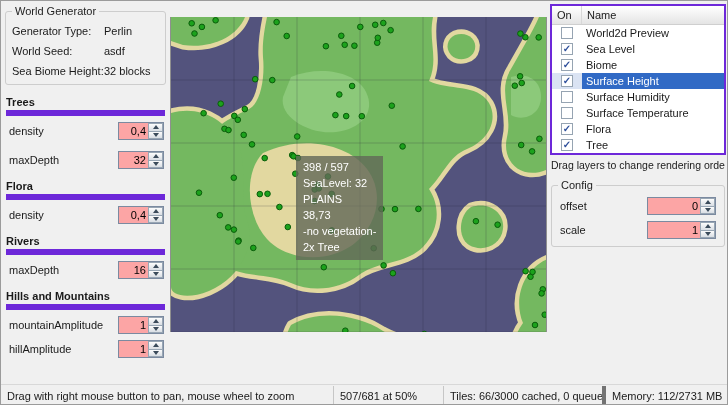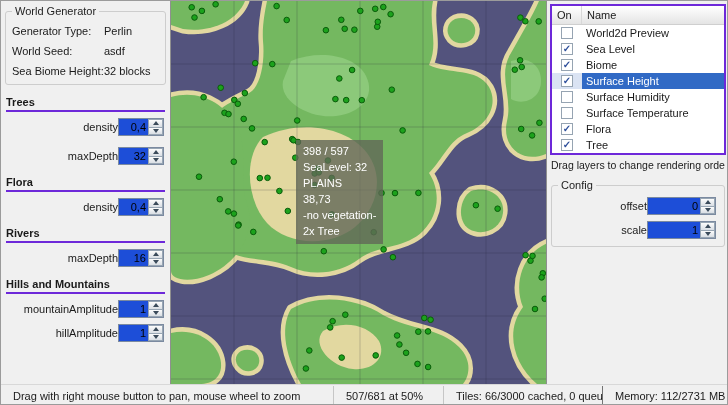--- a/index.html
+++ b/index.html
@@ -8,36 +8,36 @@
   .app{position:relative;width:728px;height:405px;background:#f0f0f0;border:1px solid #9b9b9b;overflow:hidden}
 
   
   .left-panel{position:absolute;left:0;top:0;width:169px;height:383px;overflow:hidden}
   fieldset.groupbox{border:1px solid #cdcdcd;border-radius:3px;margin:4px 4px 0 4px;padding:0 6px 7px 6px}
   fieldset.groupbox legend{padding:0 3px;color:#222}
   .info-row{display:flex;margin-top:8px}
   .info-label{width:92px}
   .info-value{flex:1}
   .section{margin-top:11px}
-  .section-header{font-weight:bold;margin:0 5px;padding-bottom:2px;border-bottom:2px solid #6d28d9}
-  .field-row{display:flex;align-items:center;justify-content:flex-end;margin:6px 6px 0 8px}
+  .section-header{font-weight:bold;margin:0 5px;padding-bottom:2px;border-bottom:6px solid #6d28d9}
+  .field-row{display:flex;align-items:center;justify-content:space-between;margin:6px 6px 0 8px}
   .field-label{white-space:nowrap}
 
   
   .spinner{display:inline-flex;height:18px;border:1px solid #7b8aa0;background:#fff;flex:none}
-  .spin-input{width:29px;border:0;outline:none;text-align:right;font-family:"Liberation Sans",sans-serif;font-size:11px;padding:0 2px;background:#1d4ed8}
+  .spin-input{width:29px;border:0;outline:none;text-align:right;font-family:"Liberation Sans",sans-serif;font-size:11px;padding:0 2px;background:#fca5a5}
   .spinner.wide .spin-input{width:52px}
   .spin-btns{display:flex;flex-direction:column;width:15px}
   .spin-btn{flex:1;border:1px solid #98a6b4;background:linear-gradient(#fcfcfc,#d9dee4);display:flex;align-items:center;justify-content:center;padding:0;cursor:default}
   .spin-btn + .spin-btn{border-top:0}
   .tri-up{width:0;height:0;border-left:3px solid transparent;border-right:3px solid transparent;border-bottom:4px solid #3a4a5a}
   .tri-down{width:0;height:0;border-left:3px solid transparent;border-right:3px solid transparent;border-top:4px solid #3a4a5a}
 
   
-  .map-area{position:absolute;left:169px;top:0;width:377px;height:383px;background:#53537d;border-left:1px solid #8f8f8f;border-right:1px solid #8f8f8f;overflow:hidden}
+  .map-area{position:absolute;left:169px;top:16px;width:377px;height:315px;background:#53537d;border-left:1px solid #8f8f8f;border-right:1px solid #8f8f8f;overflow:hidden}
   .map-area svg{display:block}
   .map-tooltip{position:absolute;left:125px;top:139px;background:rgba(97,104,88,.8);color:#fff;padding:3px 7px 5px 7px;line-height:16px;white-space:nowrap}
 
   
   .right-panel{position:absolute;left:546px;top:0;width:182px;height:383px;overflow:hidden}
   .layer-table{margin:3px 3px 0 3px;background:#14532d;border:2px solid #6d28d9}
   .thead{display:flex;height:19px;align-items:stretch;background:linear-gradient(#ffffff,#e4e4e4);border-bottom:1px solid #cfcfcf}
   .th-on{width:30px;padding-left:5px;border-right:1px solid #d8d8d8;display:flex;align-items:center}
   .th-name{flex:1;padding-left:5px;display:flex;align-items:center}
   .layer-row{display:flex;height:16px;align-items:stretch;background:#fff}
@@ -45,25 +45,25 @@
   .checkbox{width:12px;height:12px;border:1px solid #96a4b2;background:#fff;font-size:10px;line-height:10px;text-align:center;color:#2d4e9b;font-weight:bold}
   .layer-name{flex:1;display:flex;align-items:center;padding-left:4px;white-space:nowrap;overflow:hidden}
   .layer-row.selected .layer-name{background:var(--accent,#316ac5);color:#fff}
   .layer-row.selected .cb-cell{background:#dae3f3}
   .hint{margin:4px 4px 0 4px;font-size:10.5px;white-space:nowrap;overflow:hidden}
   .right-panel fieldset.groupbox{margin-top:8px}
   .right-panel .field-row{margin:6px 2px 0 2px}
 
   
   .status-bar{position:absolute;left:0;top:383px;width:728px;height:22px;border-top:1px solid #d8d8d8;display:flex;align-items:center;background:#f0f0f0}
-  .status-seg{padding:0 12px;line-height:20px;white-space:nowrap;overflow:hidden}
+  .status-seg{padding:0 6px;line-height:20px;white-space:nowrap;overflow:hidden}
   .status-seg:nth-child(1){width:332px}
   .status-seg:nth-child(2){width:110px;border-left:1px solid #c6c6c6}
   .status-seg:nth-child(3){width:159px;border-left:1px solid #c6c6c6}
-  .status-seg:nth-child(4){flex:1;border-left:1px solid #737373}
+  .status-seg:nth-child(4){flex:1;border-left:4px solid #737373}
 </style>
 </head>
 <body>
 
 <div class="app">
 
   <div class="left-panel">
     <fieldset class="groupbox">
       <legend>World Generator</legend>
       <div id="wg-rows">

